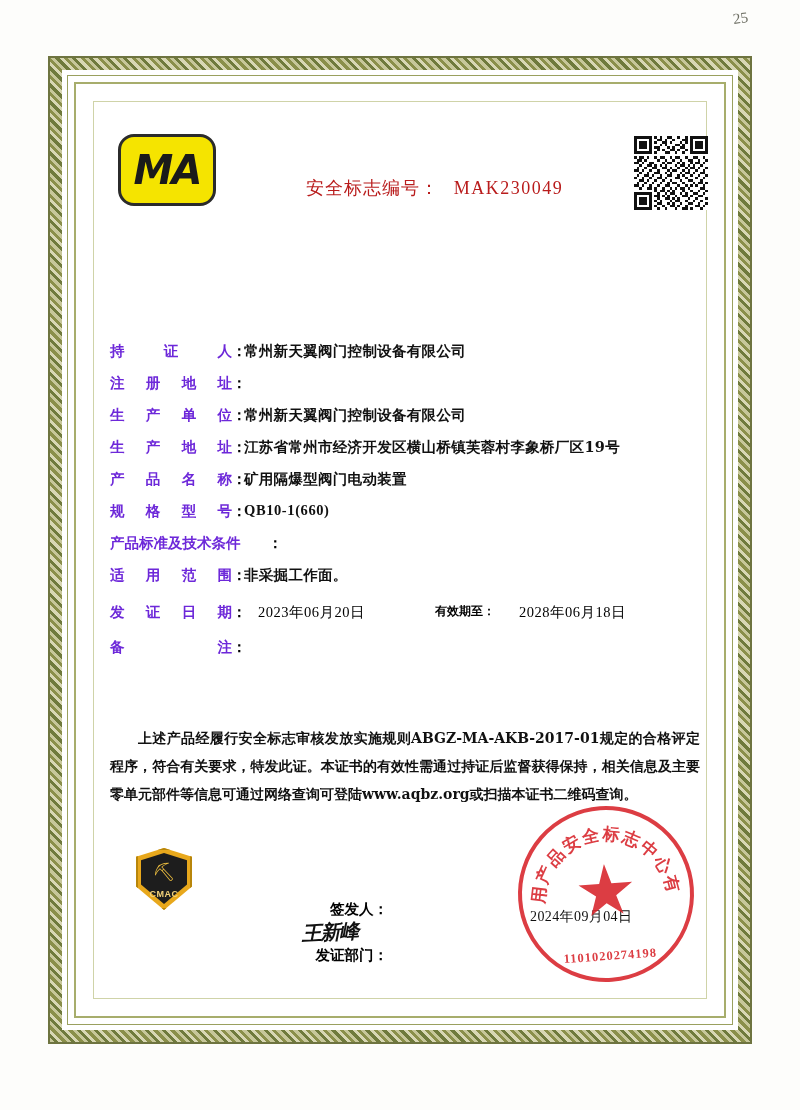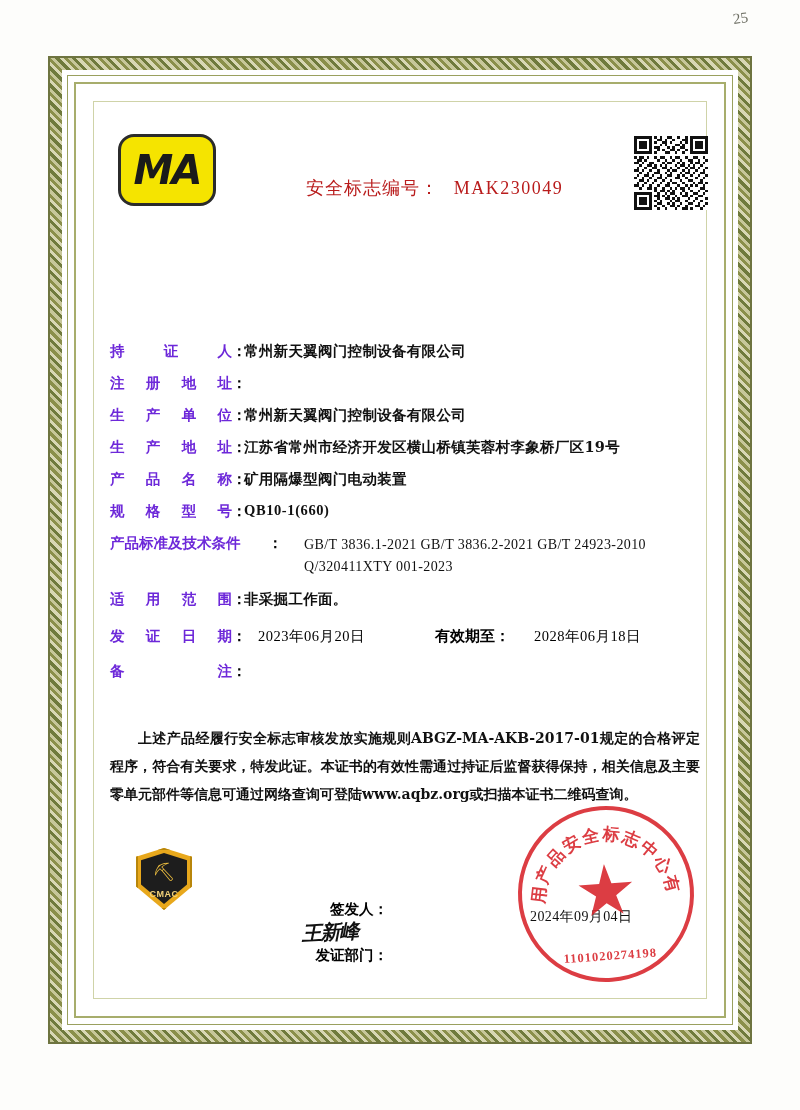--- a/index.html
+++ b/index.html
@@ -197,21 +197,21 @@
 
   .row.dates { margin-top: 18px; }
   .date-left { display: flex; }
   .date-right {
     display: flex;
     margin-left: 70px;
   }
   .date-right .lbl2 {
     font-family: Liberation Serif, serif;
     font-weight: bold;
-    font-size: 15px;
+    font-size: 12px;
     margin-right: 10px;
   }
   .date-val {
     font-family: "Liberation Serif", serif;
     font-size: 14.5px;
     letter-spacing: 0.5px;
     padding-left: 14px;
   }
 
   .row.remark { margin-top: 16px; }
@@ -651,21 +651,20 @@
 
       <div class="row">
         <span class="lbl">规格型号</span>
         <span class="colon">：</span>
         <span class="val mono">QB10-1(660)</span>
       </div>
 
       <div class="row">
         <span class="lbl wide">产品标准及技术条件</span>
         <span class="colon">：</span>
-        <span class="val std">GB/T 3836.1-2021 GB/T 3836.2-2021 GB/T 24923-2010 Q/320411XTY 001-2023</span>
       </div>
 
       <div class="row">
         <span class="lbl">适用范围</span>
         <span class="colon">：</span>
         <span class="val">非采掘工作面。</span>
       </div>
 
       <div class="row dates">
         <span class="date-left">

